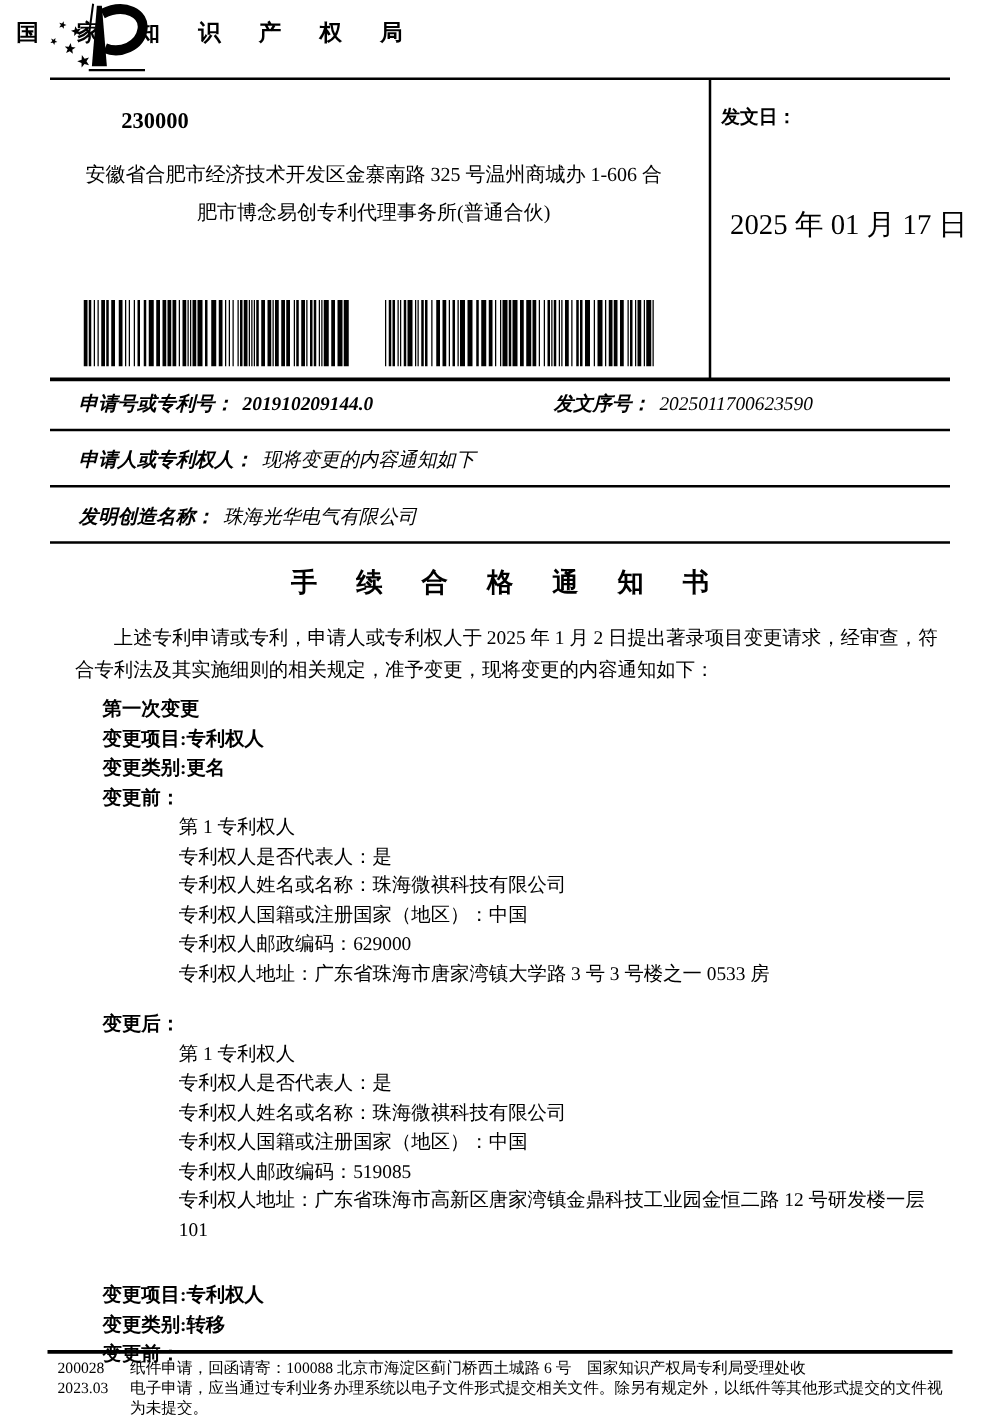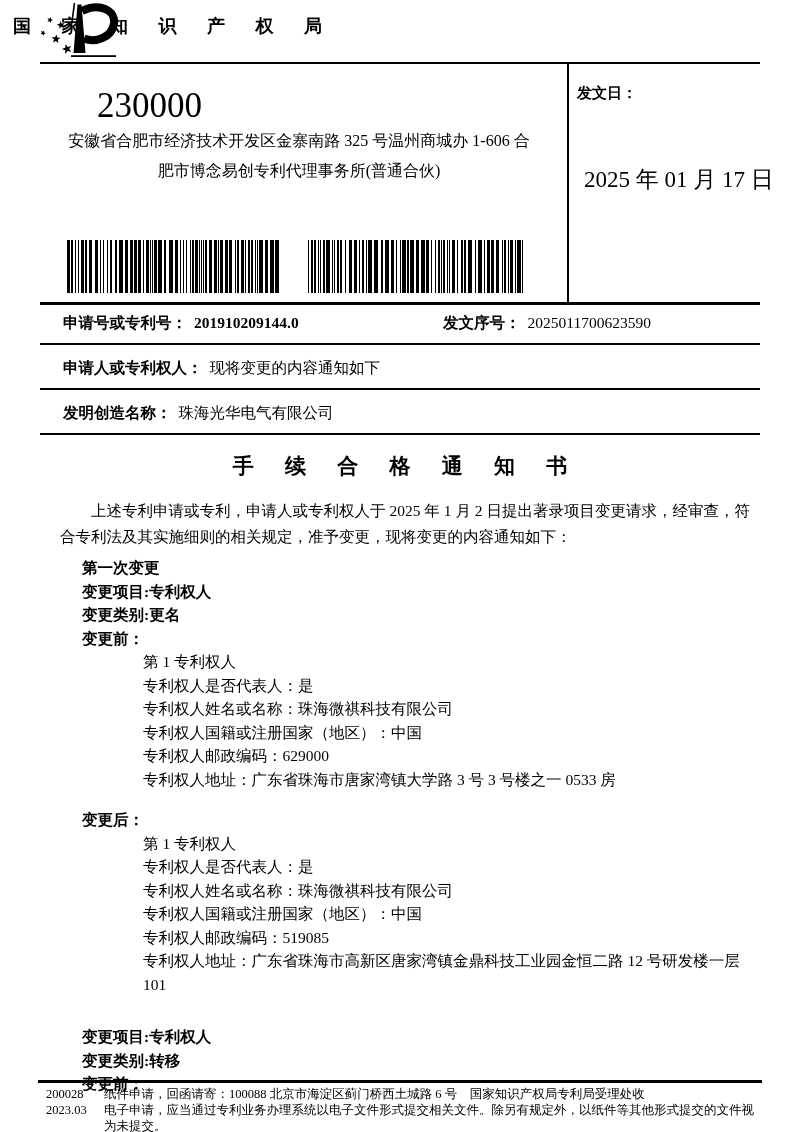--- a/index.html
+++ b/index.html
@@ -12,35 +12,35 @@
   
   .logo{position:absolute;left:30px;top:2px;width:90px;height:58px;}
   .agency{
     position:absolute;top:14px;left:0;right:0;text-align:left;
     font-size:18px;font-weight:bold;letter-spacing:13px;text-indent:13px;
   }
   .rule-top{position:absolute;left:40px;right:40px;top:62px;height:2.2px;background:#000;}
   .vline{position:absolute;left:567px;top:63px;height:240px;width:1.5px;background:#000;}
   .rule-mid{position:absolute;left:40px;right:40px;top:302px;height:2.6px;background:#000;}
   
-  .postal{position:absolute;left:97px;top:86px;font-size:35px;font-weight:normal;}
+  .postal{position:absolute;left:97px;top:86px;font-size:18px;font-weight:bold;}
   .mail-addr{
     position:absolute;left:68px;top:126px;width:462px;text-align:center;
     font-size:16px;line-height:30px;
   }
   
   .dispatch-label{position:absolute;left:577px;top:84px;font-size:15px;font-weight:bold;}
   .dispatch-date{position:absolute;left:584px;top:164px;font-size:23px;white-space:nowrap;}
   
   .barcode{position:absolute;top:240px;height:53px;}
   .barcode i{position:absolute;top:0;bottom:0;background:#000;}
   #bc1{left:67px;width:213px;}
   #bc2{left:308px;width:218px;}
   
-  .fieldrow{position:absolute;font-size:15.5px;white-space:nowrap;}
+  .fieldrow{position:absolute;font-size:15.5px;white-space:nowrap;font-style:italic;}
   .fieldrow .lbl{font-weight:bold;}
   .fieldrow .val{margin-left:7px;}
   .val-bold{font-weight:bold;}
   .hline{position:absolute;left:40px;right:40px;height:1.5px;background:#000;}
   
   .notice{position:absolute;left:40px;right:40px;top:446px;}
   .notice-title{
     text-align:center;font-size:21px;font-weight:bold;
     letter-spacing:13px;text-indent:13px;margin:6px 0 18px 0;
   }

